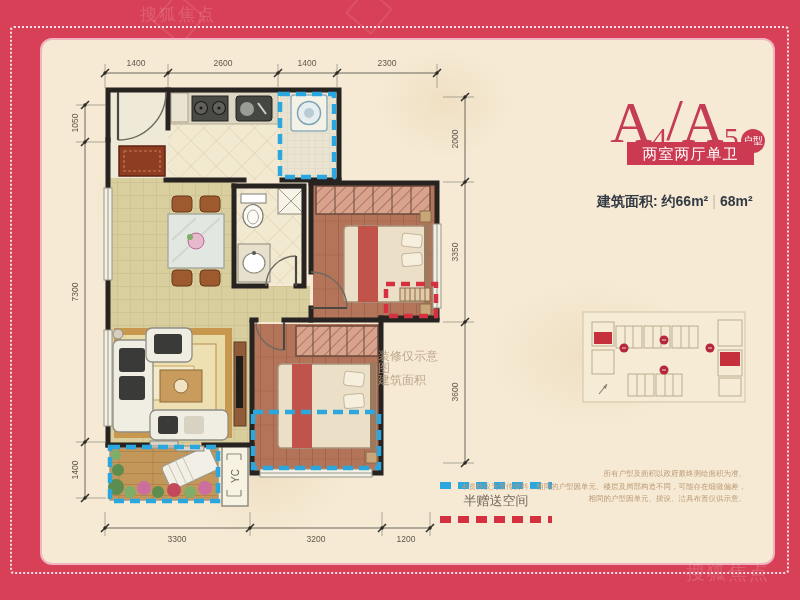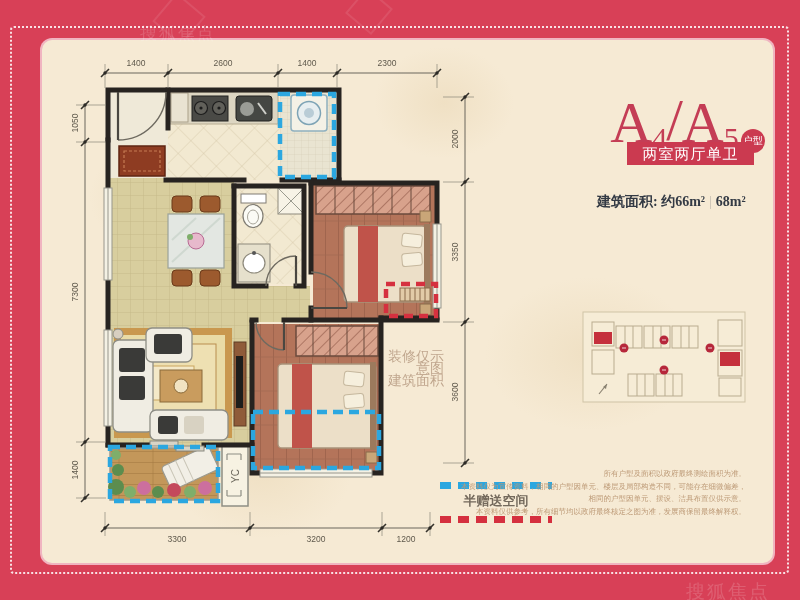--- a/index.html
+++ b/index.html
@@ -22,32 +22,32 @@
   .title-block .cap{font-size:58px;line-height:58px;}
   .title-block .digit{font-size:30px;vertical-align:-6px;}
   .title-block .slash{font-size:60px;vertical-align:2px;margin:0 -1px;}
   .badge{display:inline-block;width:24px;height:24px;border-radius:50%;background:#cb3a50;
         color:#fff;font-size:10px;line-height:24px;text-align:center;vertical-align:-2px;
         font-family:"Liberation Sans",sans-serif;margin-left:2px;}
   .subtitle-bar{position:absolute;left:627px;top:142px;width:127px;height:23px;background:#cb3a50;
         color:#fff;font-size:15px;font-weight:normal;letter-spacing:1px;text-align:center;line-height:23px;}
   .area-block{position:absolute;left:597px;top:193px;width:180px;color:#333a44;
         font-size:14px;font-weight:bold;white-space:nowrap;}
-  .area-row{margin-bottom:7px;font-family:Liberation Serif, serif;}
+  .area-row{margin-bottom:7px;}
   .area-row .sep{color:#c2bbae;font-weight:normal;padding:0 4px;}
   .legend{position:absolute;left:440px;top:482px;width:112px;}
   .legend .swatch{height:7px;margin-bottom:3px;}
   .legend .sw-blue{background:repeating-linear-gradient(90deg,#2ba7e0 0 11px,rgba(0,0,0,0) 11px 18px);}
   .legend .sw-red{background:repeating-linear-gradient(90deg,#d5303f 0 11px,rgba(0,0,0,0) 11px 18px);}
-  .legend .lab{font-size:13px;color:#73695c;text-align:center;margin-bottom:6px;font-weight:bold;}
+  .legend .lab{font-size:13px;color:#73695c;text-align:center;margin-bottom:6px;}
   .disclaimer{position:absolute;right:54px;top:468px;width:310px;text-align:right;
         font-size:7.5px;color:#bd9a77;line-height:12.5px;}
-  .deco-note{position:absolute;left:378px;top:350px;width:66px;text-align:right;
-        font-size:14px;color:#b79b82;line-height:12px;opacity:.85;}
-  .wm{position:absolute;color:rgba(255,255,255,.16);font-size:17px;letter-spacing:2px;margin-top:19px;}
+  .deco-note{position:absolute;left:378px;top:350px;width:66px;text-align:left;
+        font-size:12px;color:#b79b82;line-height:12px;opacity:.85;}
+  .wm{position:absolute;color:rgba(255,255,255,.16);font-size:17px;letter-spacing:2px;}
   .wm1{left:140px;top:3px;}
   .wm2{left:686px;top:560px;font-size:19px;}
 </style>
 </head>
 <body>
 
 <div class="stage">
   <div class="frame-motif" style="left:160px;top:0px;width:34px;height:34px;"></div>
   <div class="frame-motif" style="left:352px;top:-6px;width:30px;height:30px;"></div>
   <div class="lace"></div>
@@ -409,18 +409,17 @@
 
   <div class="deco-note">
     <div>装修仅示意图</div>
     <div>建筑面积</div>
   </div>
 
   <div class="disclaimer">
     <div>所有户型及面积以政府最终测绘面积为准。</div>
     <div>本资料仅为宣传资料，相同的户型因单元、楼层及局部构造不同，可能存在细微偏差，</div>
     <div>相同的户型因单元、摆设、洁具布置仅供示意。</div>
-    <div>本资料仅供参考，所有细节均以政府最终核定之图为准，发展商保留最终解释权。</div>
   </div>
 
   <div class="wm wm1">搜狐焦点</div>
   <div class="wm wm2">搜狐焦点</div>
 </div>
 
 </body></html>

